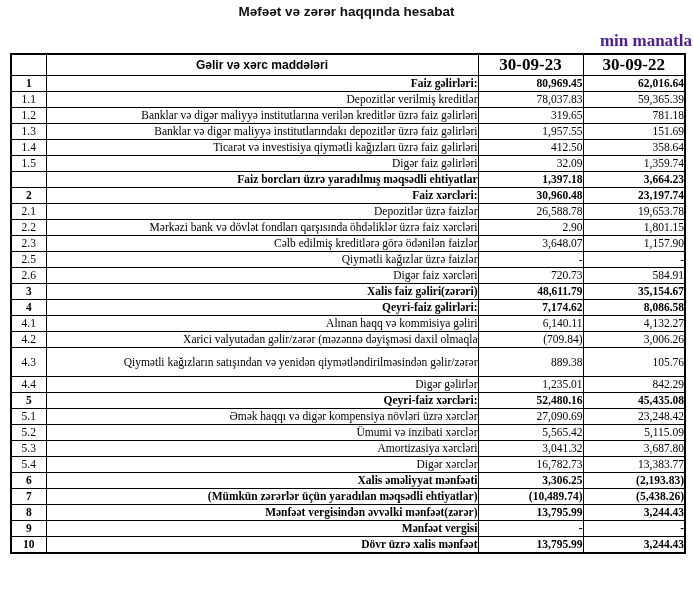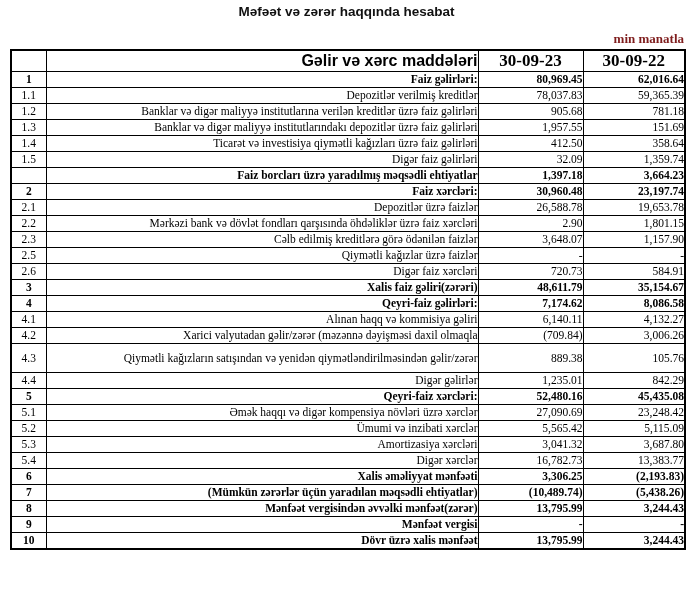--- a/index.html
+++ b/index.html
@@ -24,23 +24,23 @@
     text-align: center;
     font-family: "Liberation Sans", sans-serif;
     font-weight: bold;
     font-size: 13.5px;
     color: #111;
   }
   .unit-note {
     text-align: right;
     font-family: "Liberation Serif", "DejaVu Serif", serif;
     font-weight: bold;
-    font-size: 13px;
-    margin: 12px 9px 2px 0;
-    color: #7f1d1d;
+    font-size: 17px;
+    margin: 12px 1px 2px 0;
+    color: #4c1d95;
   }
   table.statement {
     border-collapse: collapse;
     table-layout: fixed;
     width: 674px;
     margin-left: 10px;
     border: 2px solid #000;
   }
   table.statement th,
   table.statement td {
@@ -50,22 +50,22 @@
     padding: 0;
     vertical-align: middle;
     box-sizing: border-box;
   }
   thead th {
     height: 18px;
   }
   th.c-name {
     font-family: "Liberation Sans", sans-serif;
     font-weight: bold;
-    font-size: 16px;
-    text-align: right;
+    font-size: 12px;
+    text-align: center;
   }
   th.c-val {
     font-family: "Liberation Serif", "DejaVu Serif", serif;
     font-weight: bold;
     font-size: 17px;
     text-align: center;
   }
   tbody td {
     font-family: "Liberation Serif", "DejaVu Serif", serif;
     font-size: 11.5px;
@@ -115,21 +115,21 @@
         </tr>
         <tr>
           <td class="no">1.1</td>
           <td class="name">Depozitlər verilmiş kreditlər</td>
           <td class="val">78,037.83</td>
           <td class="val">59,365.39</td>
         </tr>
         <tr>
           <td class="no">1.2</td>
           <td class="name">Banklar və digər maliyyə institutlarına verilən kreditlər üzrə faiz gəlirləri</td>
-          <td class="val">905.68</td>
+          <td class="val">319.65</td>
           <td class="val">781.18</td>
         </tr>
         <tr>
           <td class="no">1.3</td>
           <td class="name">Banklar və digər maliyyə institutlarındakı depozitlər üzrə faiz gəlirləri</td>
           <td class="val">1,957.55</td>
           <td class="val">151.69</td>
         </tr>
         <tr>
           <td class="no">1.4</td>

